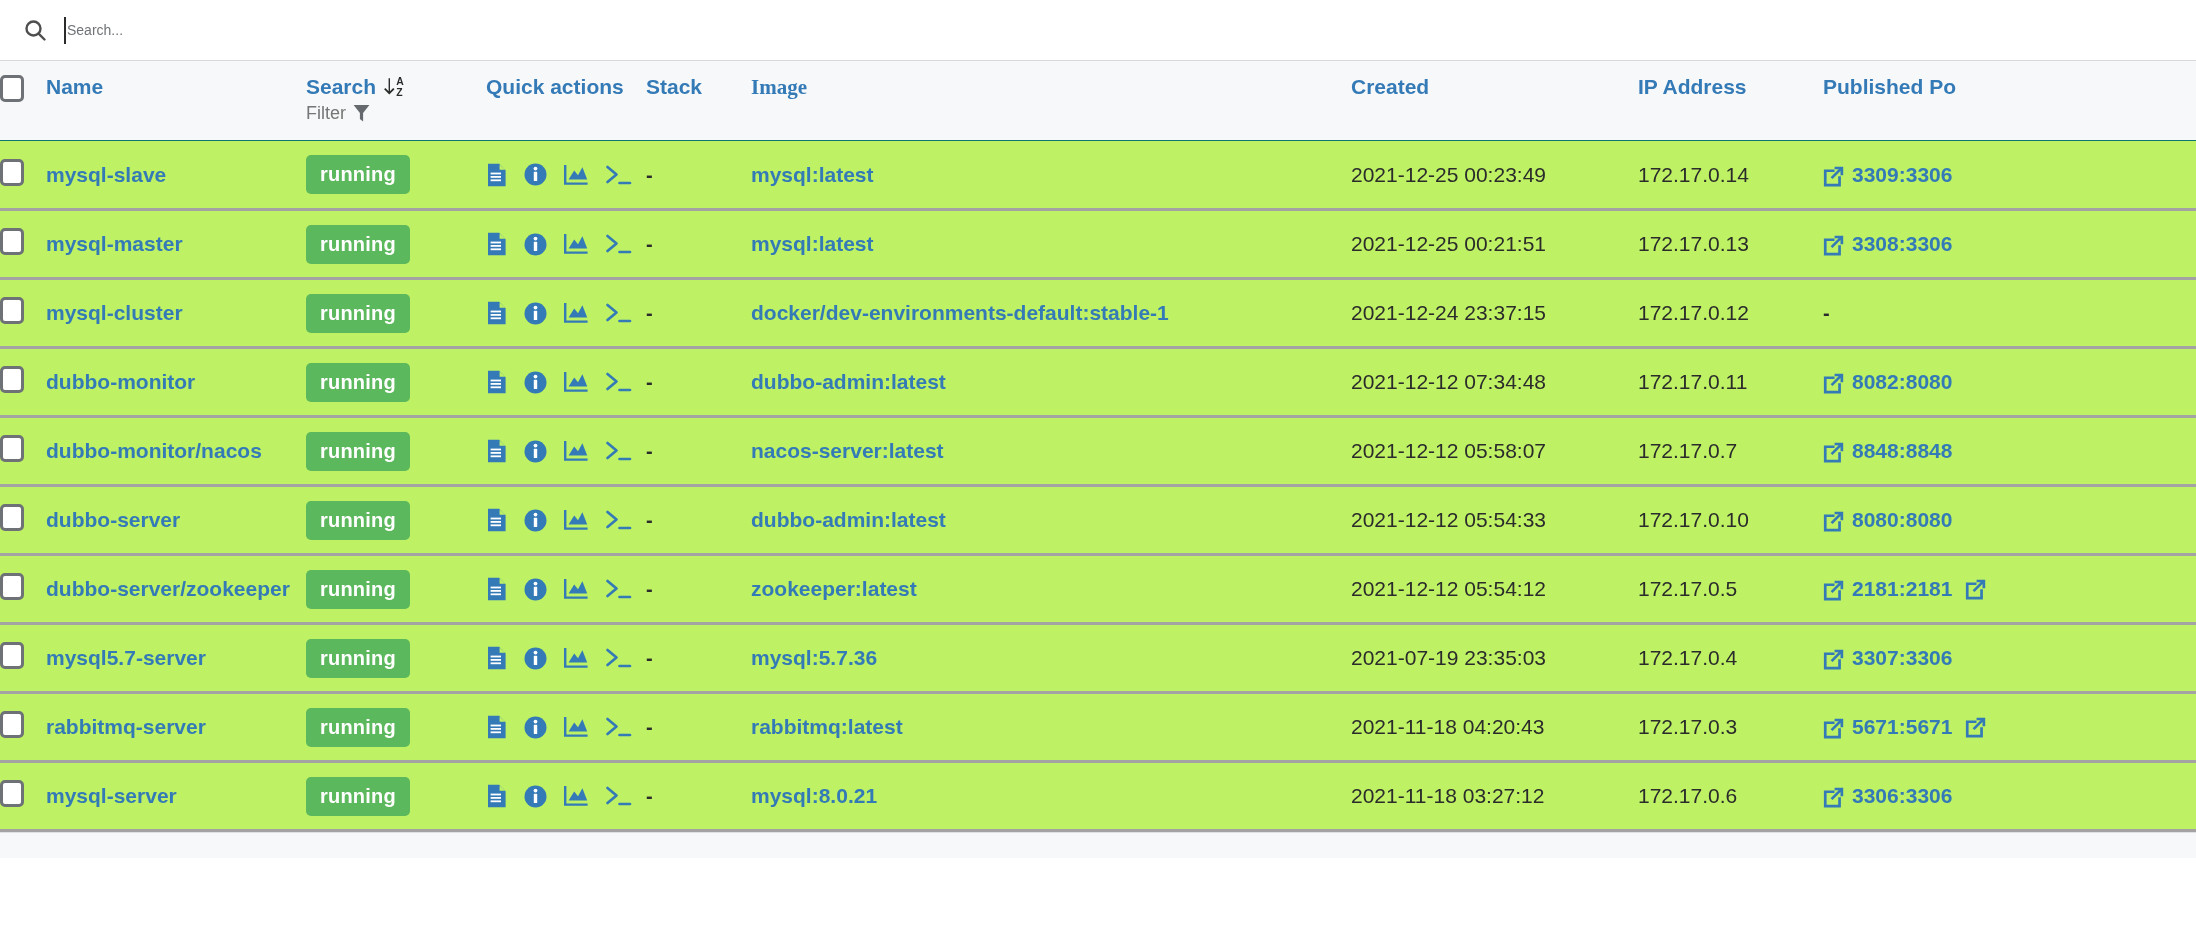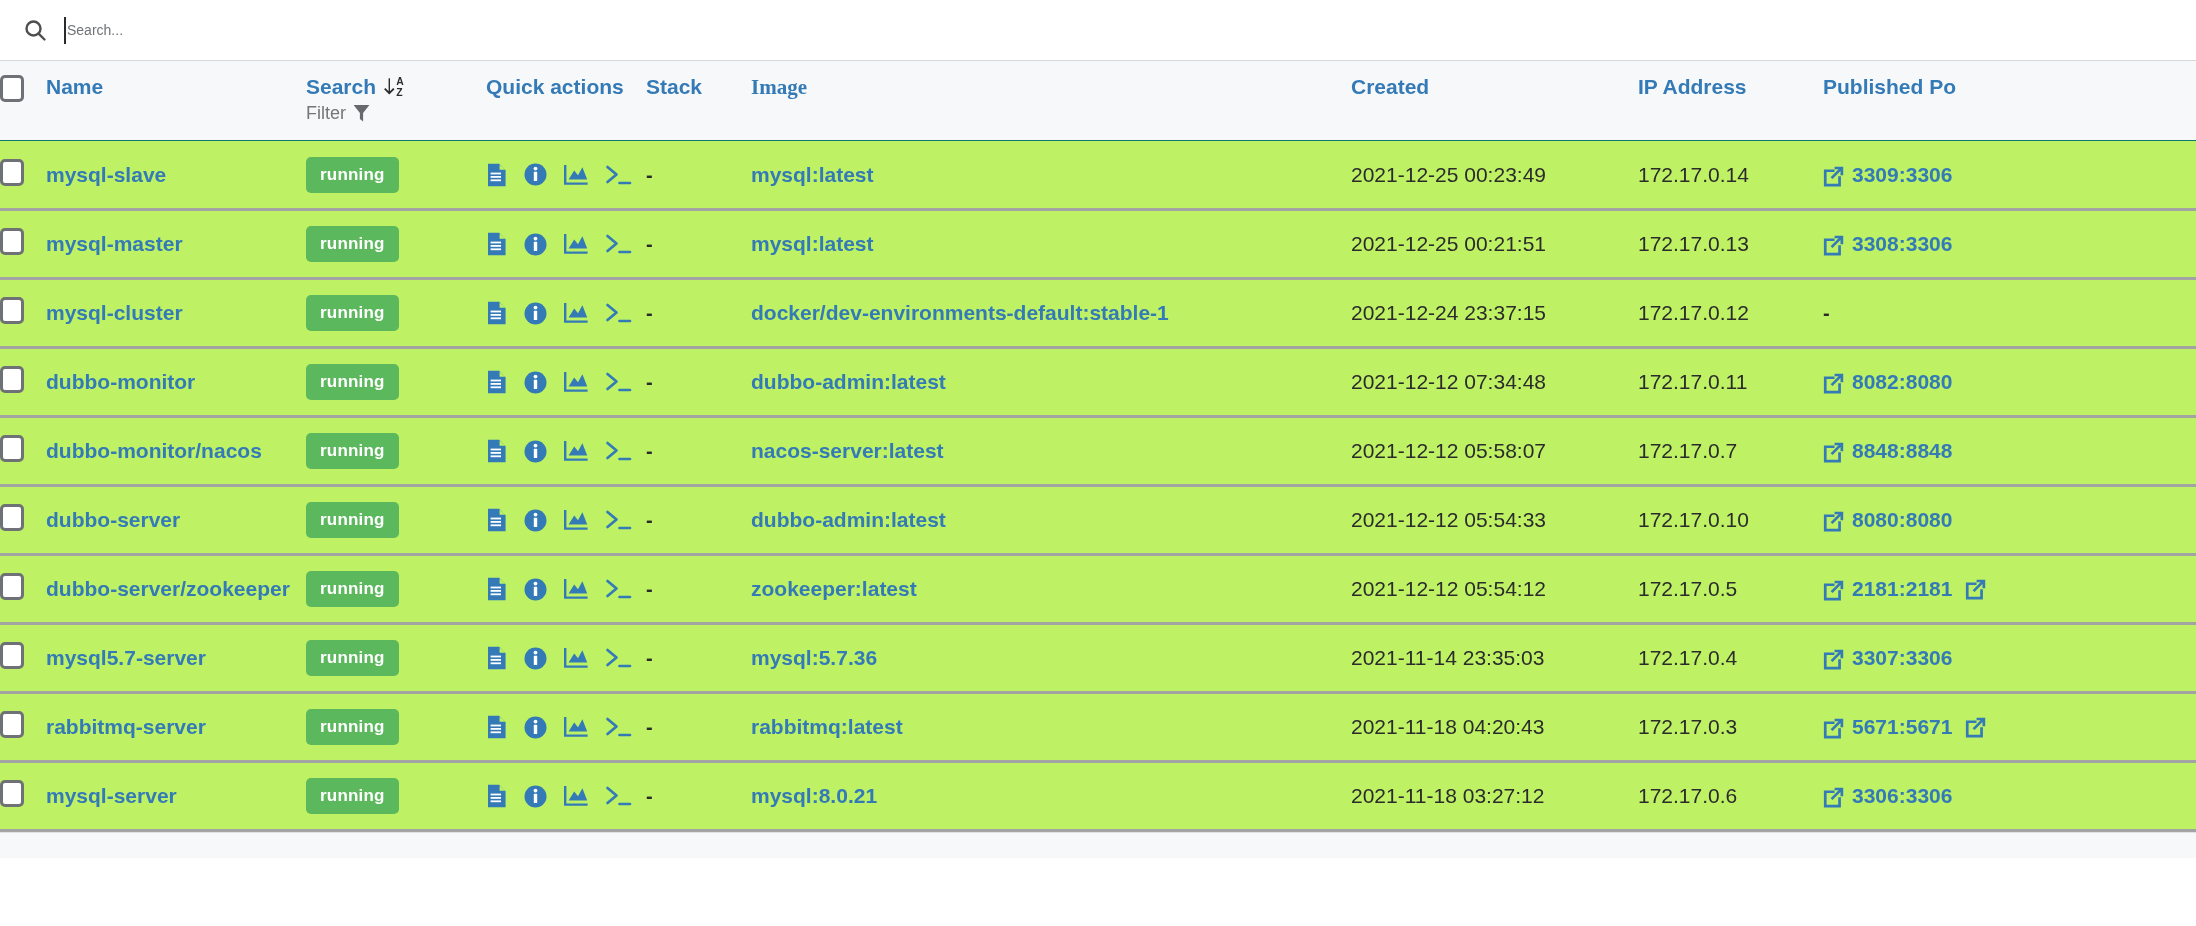--- a/index.html
+++ b/index.html
@@ -126,21 +126,21 @@
     display: inline-block;
     cursor: pointer;
   }
   thead .checkbox { vertical-align: top; }
 
   .badge-running {
     display: inline-block;
     background: #5cb85c;
     color: #ffffff;
     font-weight: bold;
-    font-size: 17px;
+    font-size: 20px;
     line-height: 1;
     padding: 9px 14px 10px 14px;
     border-radius: 5px;
     letter-spacing: 0.2px;
   }
 
   .qa-icons {
     display: flex;
     align-items: center;
     gap: 16px;
@@ -643,21 +643,21 @@
               <span class="qa">
                 <svg width="27" height="22" viewBox="0 0 27 22" fill="none" stroke="currentColor" stroke-width="2.7" stroke-linecap="round" stroke-linejoin="round">
                   <polyline points="2.5,3 11.5,10.5 2.5,18"></polyline>
                   <line x1="14.5" y1="19" x2="25" y2="19"></line>
                 </svg>
               </span>
             </div>
           </td>
           <td><span class="dash">-</span></td>
           <td class="c-image"><a class="link">mysql:5.7.36</a></td>
-          <td class="c-created">2021-11-14 23:35:03</td>
+          <td class="c-created">2021-07-19 23:35:03</td>
           <td class="c-ip">172.17.0.4</td>
           <td>
             <div class="ports-cell">
               <span class="port-link">
                 <span class="ext">
                   <svg width="21" height="21" viewBox="0 0 21 21" fill="currentColor">
                     <path d="M0.9 3.4 h10.6 v2.7 h-7.9 v11.6 h11.6 v-7.4 h2.7 v10.1 h-17 z"></path>
                     <path d="M11.6 0.7 h8.6 v8.6 h-2.7 v-4.2 l-8.0 8.0 -1.9 -1.9 8.0 -8.0 h-4.0 z"></path>
                   </svg>
                 </span>

